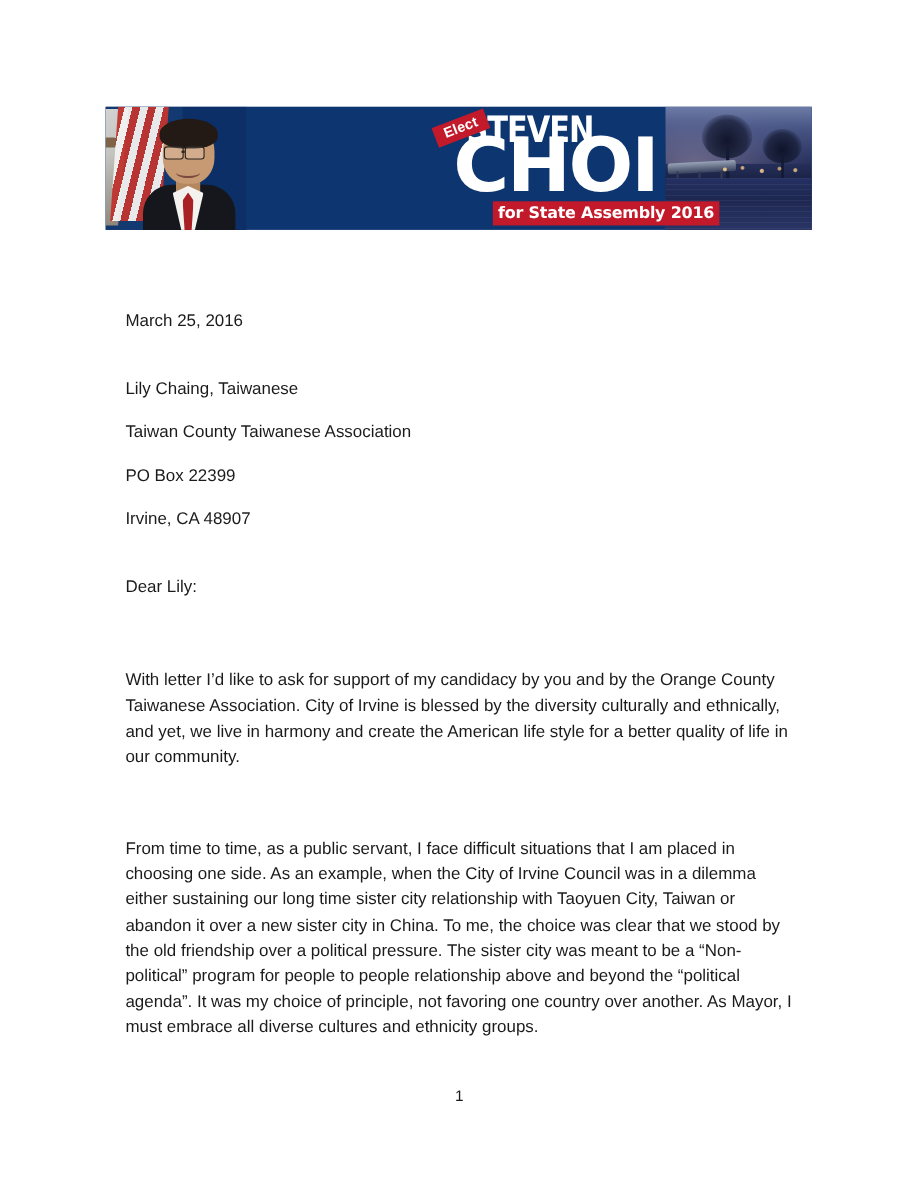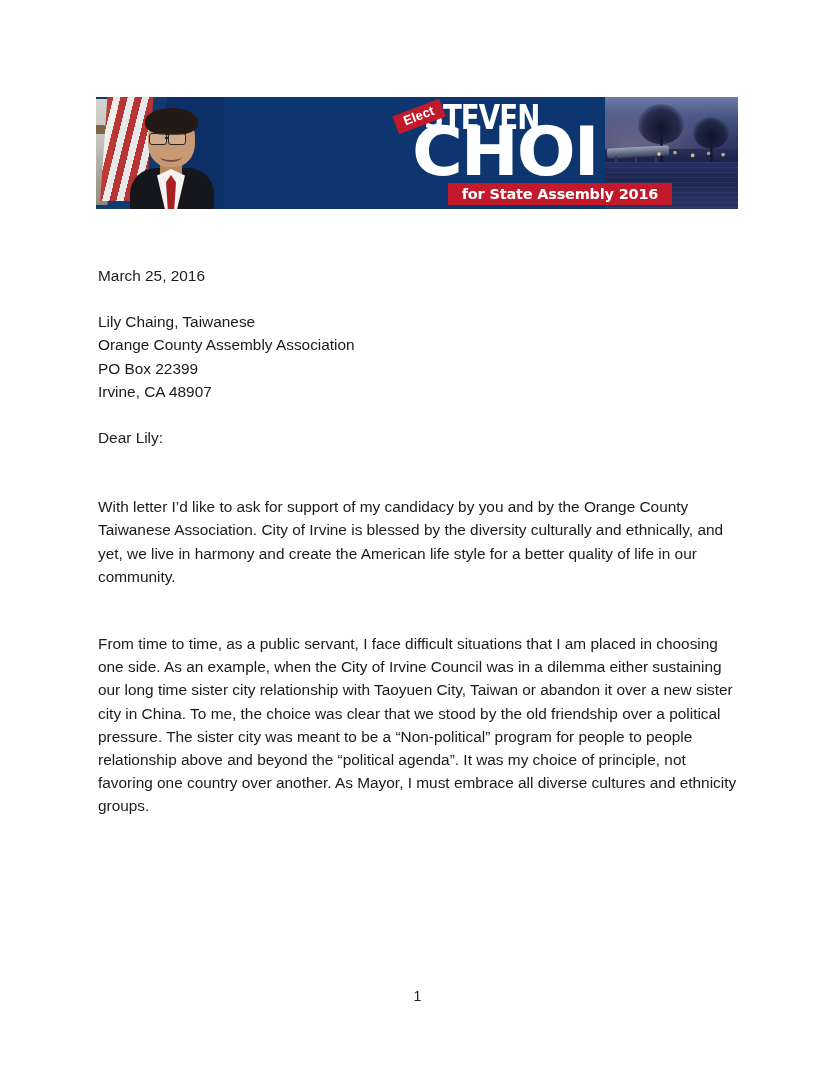--- a/index.html
+++ b/index.html
@@ -181,21 +181,21 @@
     font-size: 68px;
     letter-spacing: -2px;
     line-height: .86;
     transform: scaleX(1.02);
     transform-origin: left top;
     z-index: 2;
   }
   .assembly-bar {
     position: absolute;
     left: 224px; top: 86px;
-    width: 224px; height: 22px;
+    width: 206px; height: 22px;
     background: #c21a2b;
     color: #ffffff;
     font-family: "DejaVu Sans", sans-serif;
     font-weight: bold;
     font-size: 14.5px;
     letter-spacing: -.2px;
     display: flex;
     align-items: center;
     justify-content: center;
     z-index: 4;
@@ -283,21 +283,21 @@
     position: absolute;
     left: 98px;
     top: 264px;
     width: 641px;
   }
   .ltxt {
     font-family: "Liberation Sans", sans-serif;
     font-size: 15.4px;
     line-height: 23.2px;
     color: #1b1b1b;
-    margin: 0;
+    margin: 16px;
   }
   .blk { margin-bottom: 0; }
   .gap { height: 23px; }
   .gap-sm { height: 22px; }
   sup.ord {
     font-size: .66em;
     vertical-align: super;
     line-height: 0;
   }
   .page-num {
@@ -361,21 +361,21 @@
     </div>
   </div>
 
   <div class="body-wrap">
 
     <p class="ltxt blk">March 25, 2016</p>
     <div class="gap"></div>
 
     <div>
       <p class="ltxt blk">Lily Chaing, Taiwanese</p>
-      <p class="ltxt blk">Orange County Assembly Association</p>
+      <p class="ltxt blk">Taiwan County Taiwanese Association</p>
       <p class="ltxt blk">PO Box 22399</p>
       <p class="ltxt blk">Irvine, CA 48907</p>
     </div>
     <div class="gap"></div>
 
     <p class="ltxt blk">Dear Lily:</p>
     <div class="gap"></div>
 
     <div class="gap"></div>
 

